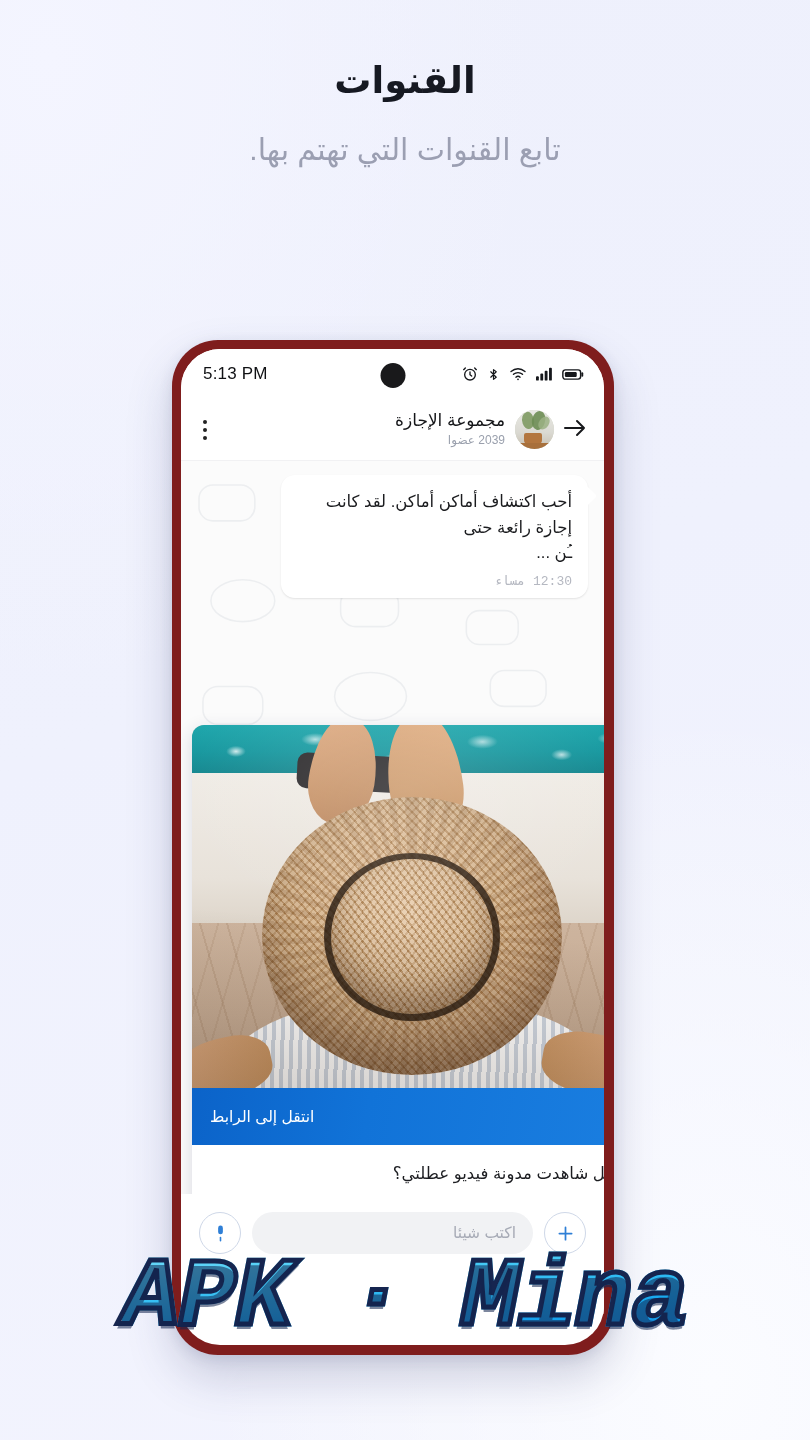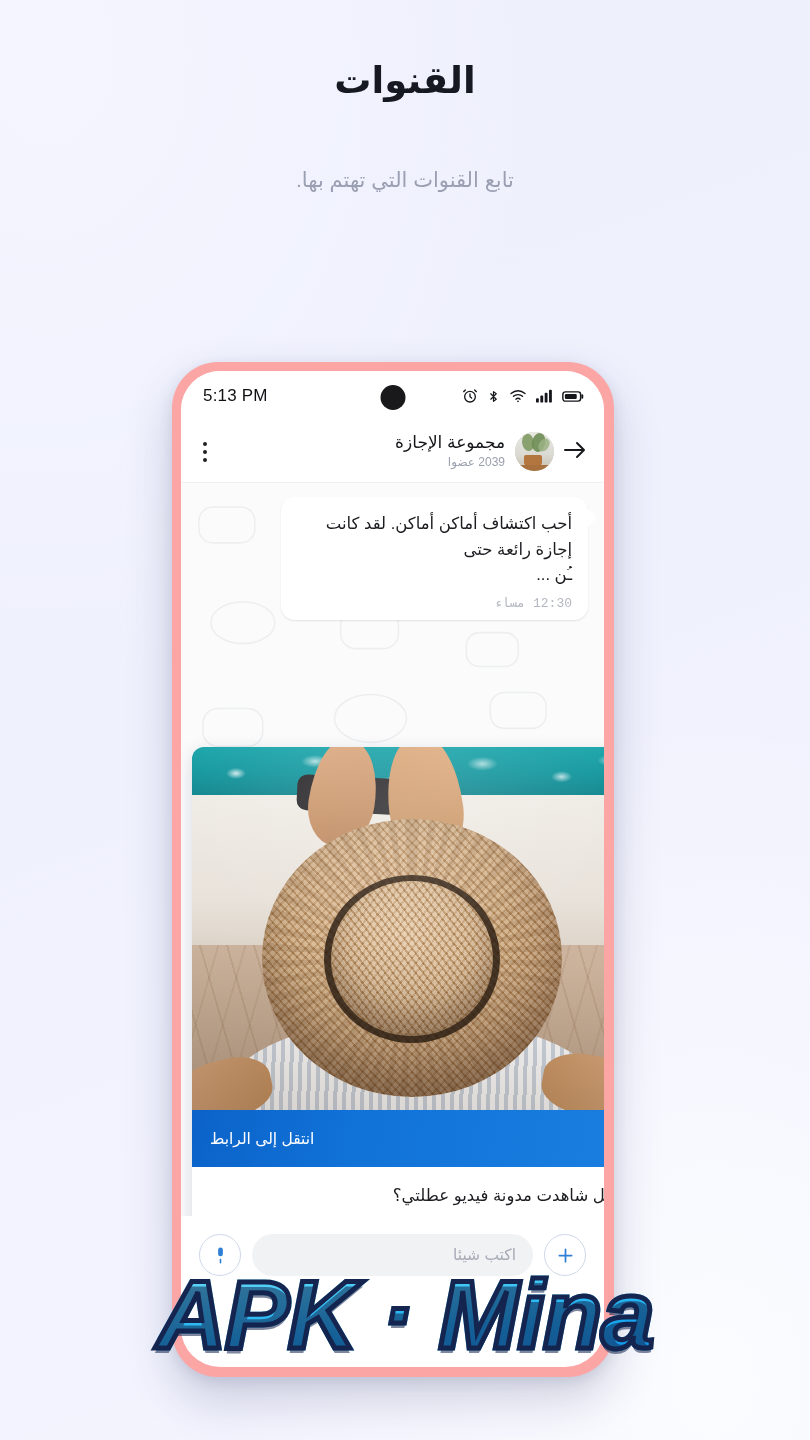--- a/index.html
+++ b/index.html
@@ -28,39 +28,38 @@
   }
   .promo-title {
     font-size: 37px;
     font-weight: bold;
     color: #161922;
     letter-spacing: 0.5px;
     direction: rtl;
     line-height: 1.25;
   }
   .promo-sub {
-    margin-top: 64px;
-    font-size: 21px;
+    margin-top: 28px;
+    font-size: 30px;
     color: #9b9fb2;
     direction: rtl;
     font-weight: 400;
   }
 
   
   .phone {
     position: absolute;
     left: 172px;
     top: 340px;
     width: 442px;
     height: 1015px;
-    background: #fca5a5;
+    background: #7f1d1d;
     border-radius: 46px;
     box-shadow: 0 22px 46px rgba(60,65,110,.22), 0 4px 14px rgba(60,65,110,.12);
     padding: 9px 10px 10px 9px;
-    margin-top: 22px;
   }
   .phone-inner {
     position: relative;
     width: 100%;
     height: 100%;
     background: #ffffff;
     border-radius: 39px;
     overflow: hidden;
   }
 
@@ -369,33 +368,32 @@
   
   .watermark {
     position: absolute;
     left: 0; right: 0;
     top: 1244px;
     text-align: center;
     pointer-events: none;
   }
   .watermark .wm {
     display: inline-block;
-    font-family: Liberation Sans, sans-serif;
+    font-family: Liberation Mono, monospace;
     font-size: 96px;
     font-weight: bold;
     font-style: italic;
     letter-spacing: -1px;
     background: linear-gradient(176deg, #7fe2fb 0%, #41c8f5 32%, #17a8ef 62%, #1287e4 100%);
     -webkit-background-clip: text;
     background-clip: text;
     color: transparent;
     -webkit-text-stroke: 5px #16254f;
     paint-order: stroke fill;
     text-shadow: 0 5px 0 rgba(18,37,79,.55);
-    margin-top: 16px;
   }
 </style>
 </head>
 <body>
 
 <div class="promo">
   <div class="promo-title">القنوات</div>
   <div class="promo-sub">تابع القنوات التي تهتم بها.</div>
 </div>
 

